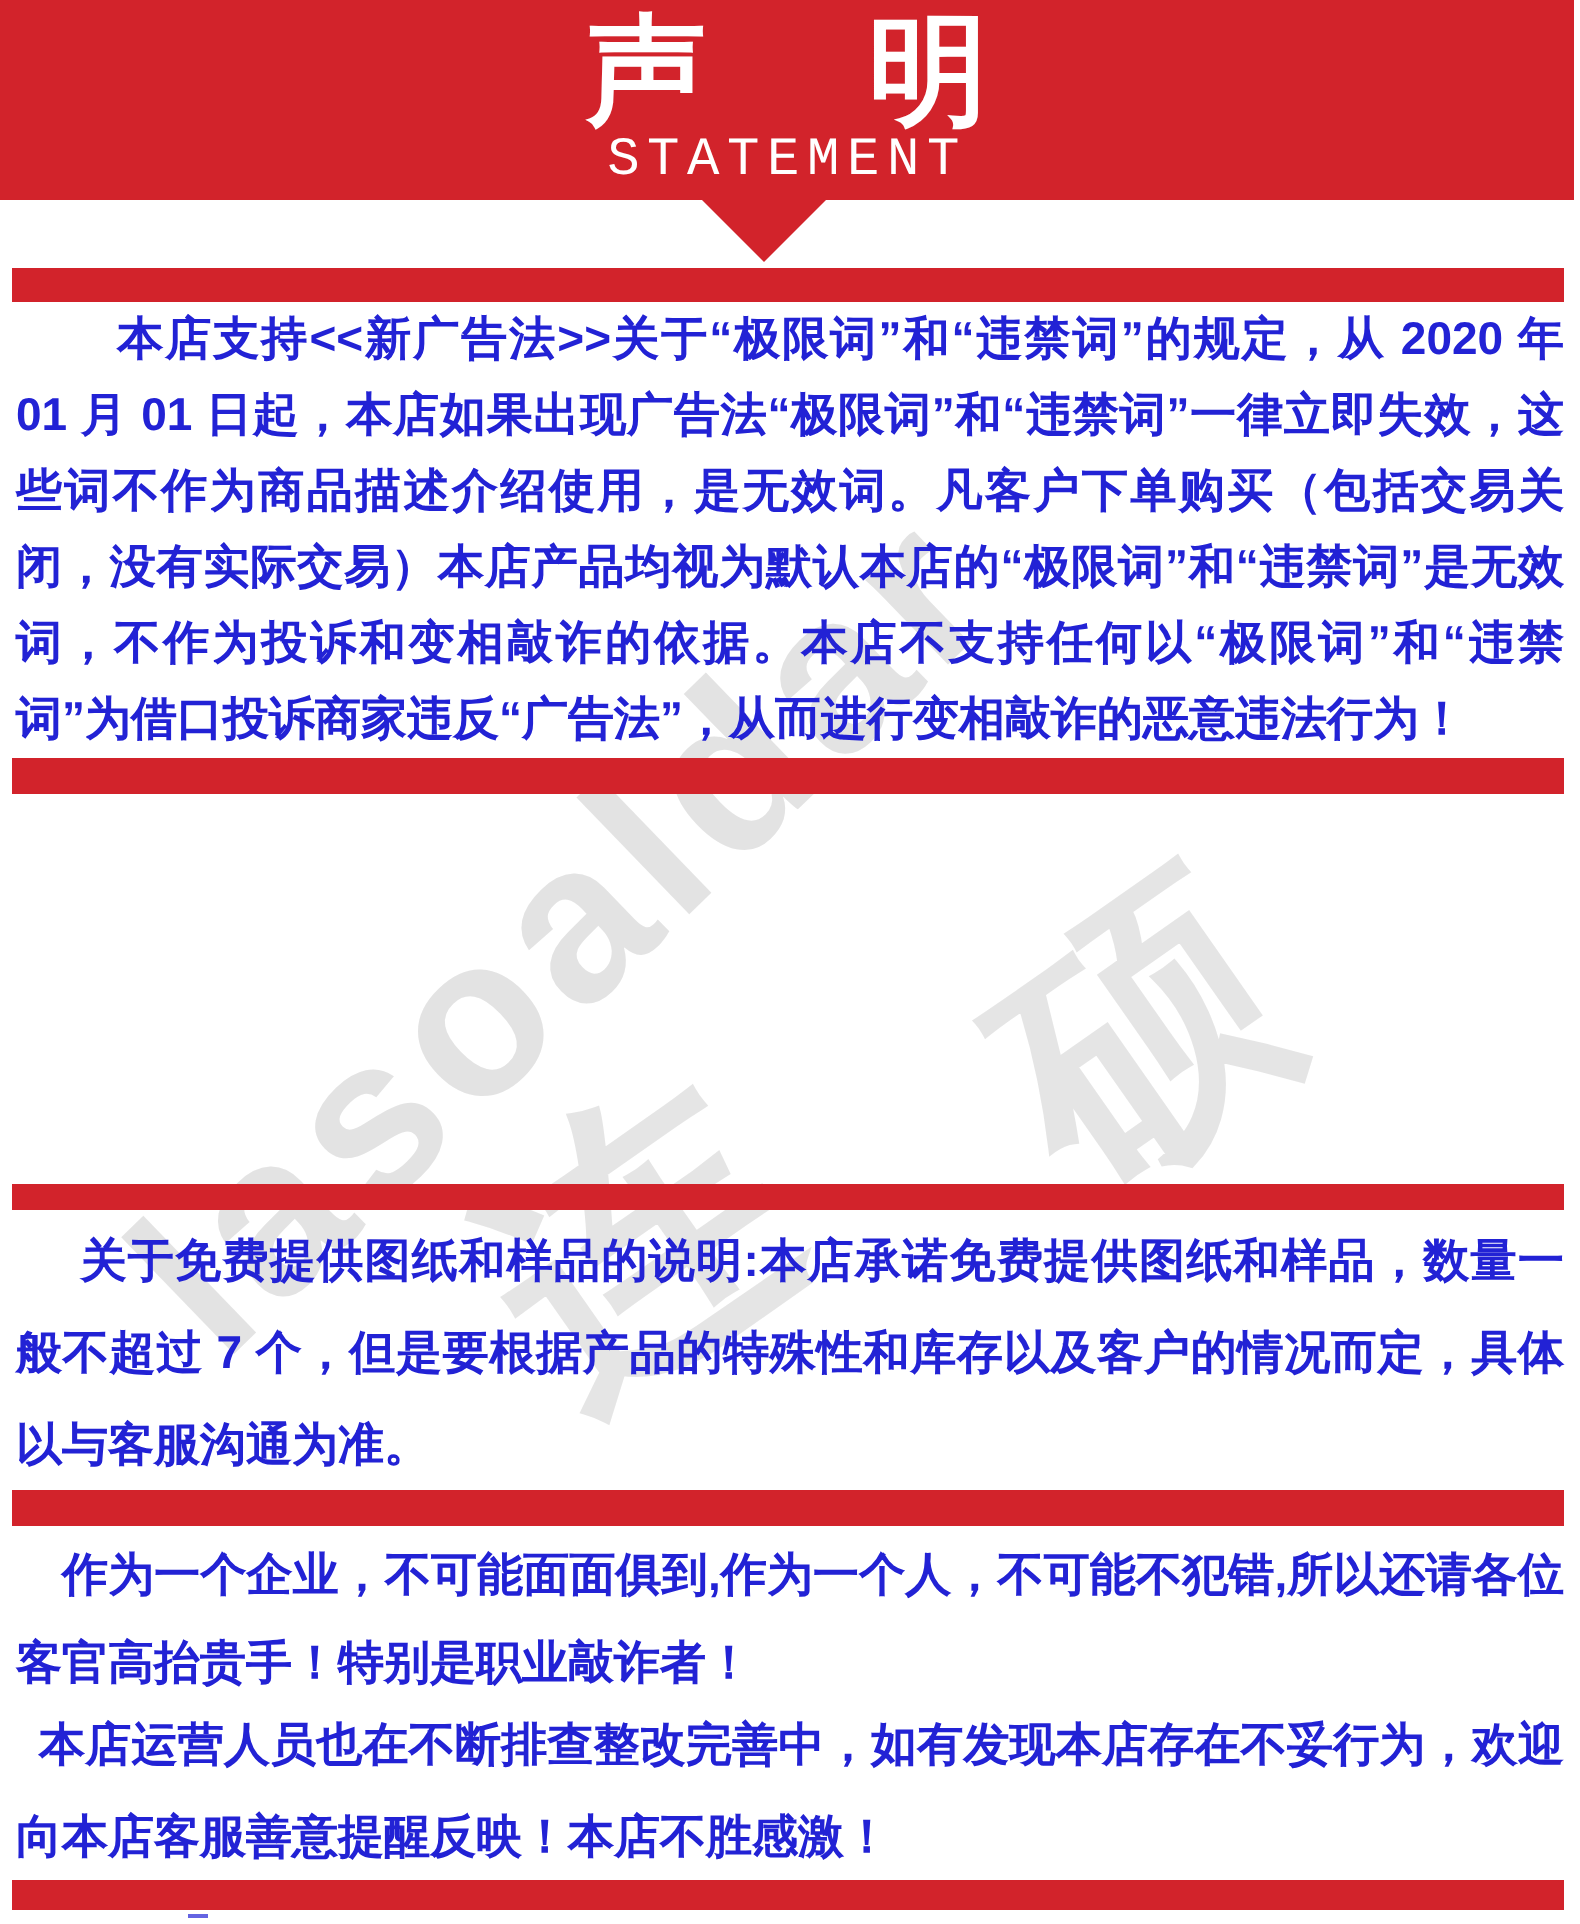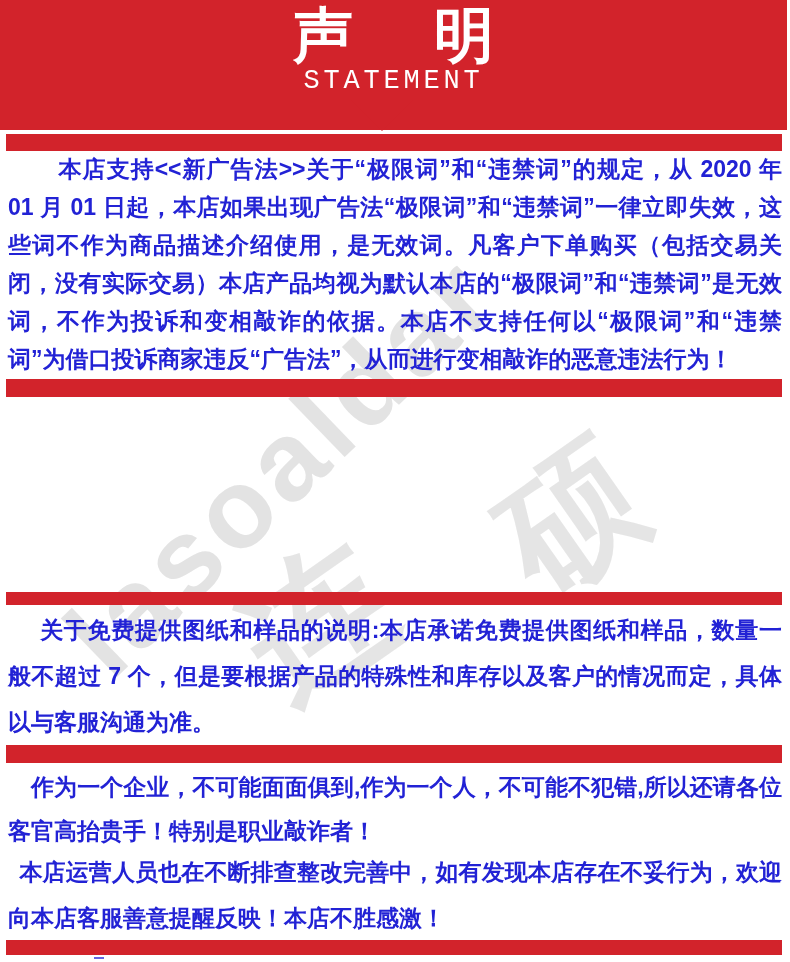--- a/index.html
+++ b/index.html
@@ -6,21 +6,21 @@
   .page{
     position:relative;
     width:790px;height:962px;
     background:#fff;
     overflow:hidden;
     font-family:"Liberation Sans",sans-serif;
   }
   
   .banner{
     position:absolute;left:0;top:0;
-    width:787px;height:130px;
+    width:787px;height:100px;
     background:var(--red);
     color:#fff;text-align:center;
     z-index:2;
   }
   .banner-title{
     margin:0;padding-top:6px;
     font-size:60px;line-height:60px;font-weight:bold;
   }
   .banner-title span{letter-spacing:1.35em;margin-right:-1.35em;}
   .banner-sub{

